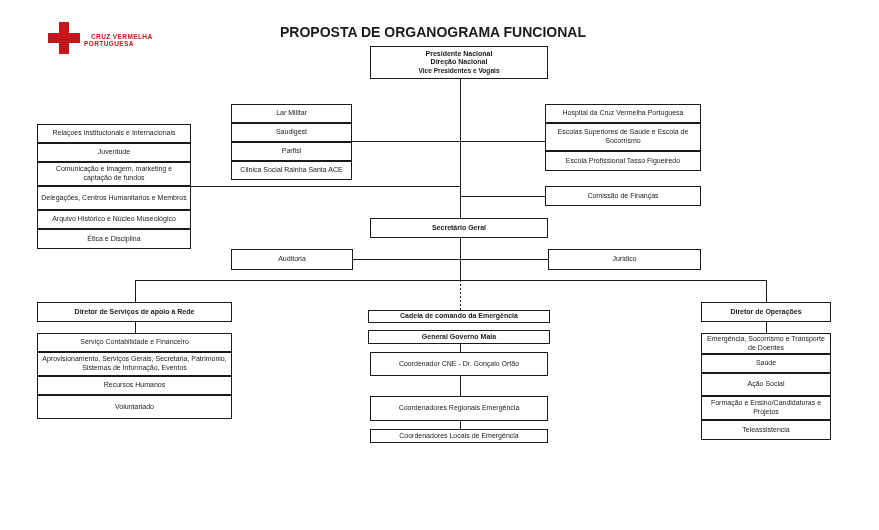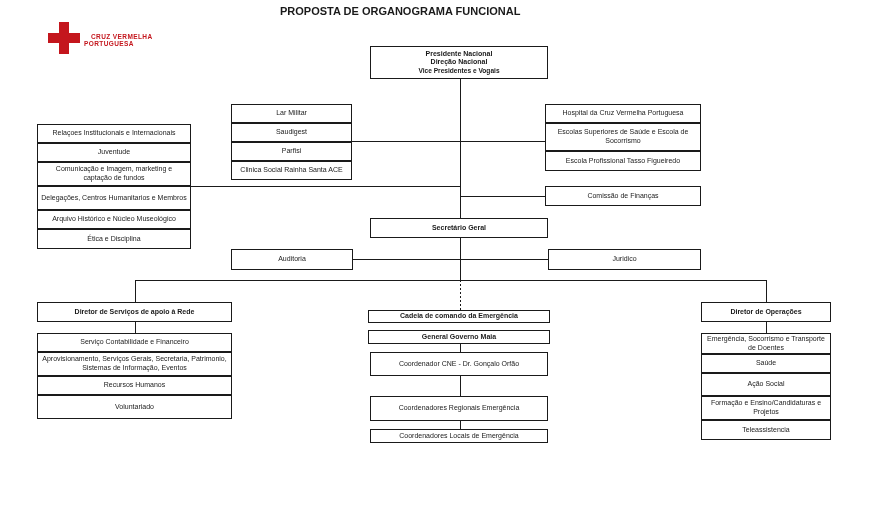--- a/index.html
+++ b/index.html
@@ -10,22 +10,22 @@
   #wires { position:absolute; left:0; top:0; z-index:1; }
   .box {
     position:absolute; box-sizing:border-box; z-index:2;
     border:1px solid #1a1a1a; background:#ffffff;
     display:flex; flex-direction:column; align-items:center; justify-content:center;
     text-align:center; font-size:7px; line-height:1.25; padding:1px 3px;
   }
   .bold { font-weight:bold; }
   .small { font-size:6.6px; }
   .page-title {
-    position:absolute; top:5px; left:280px; width:306px; text-align:left;
-    font-weight:bold; font-size:11px; z-index:2;
+    position:absolute; top:24px; left:280px; width:306px; text-align:center;
+    font-weight:bold; font-size:14px; z-index:2;
   }
   
   .logo { position:absolute; left:46px; top:20px; width:120px; height:36px; z-index:2; }
   .cross { position:absolute; left:2px; top:2px; width:32px; height:32px; }
   .cross .v { position:absolute; left:11px; top:0; width:10px; height:32px; background:#c4161d; }
   .cross .h { position:absolute; left:0; top:11px; width:32px; height:10px; background:#c4161d; }
   .logo-text {
     position:absolute; left:38px; top:13px; color:#c4161d; font-weight:bold;
     font-size:6.5px; line-height:1.1; letter-spacing:0.4px; white-space:nowrap;
   }

